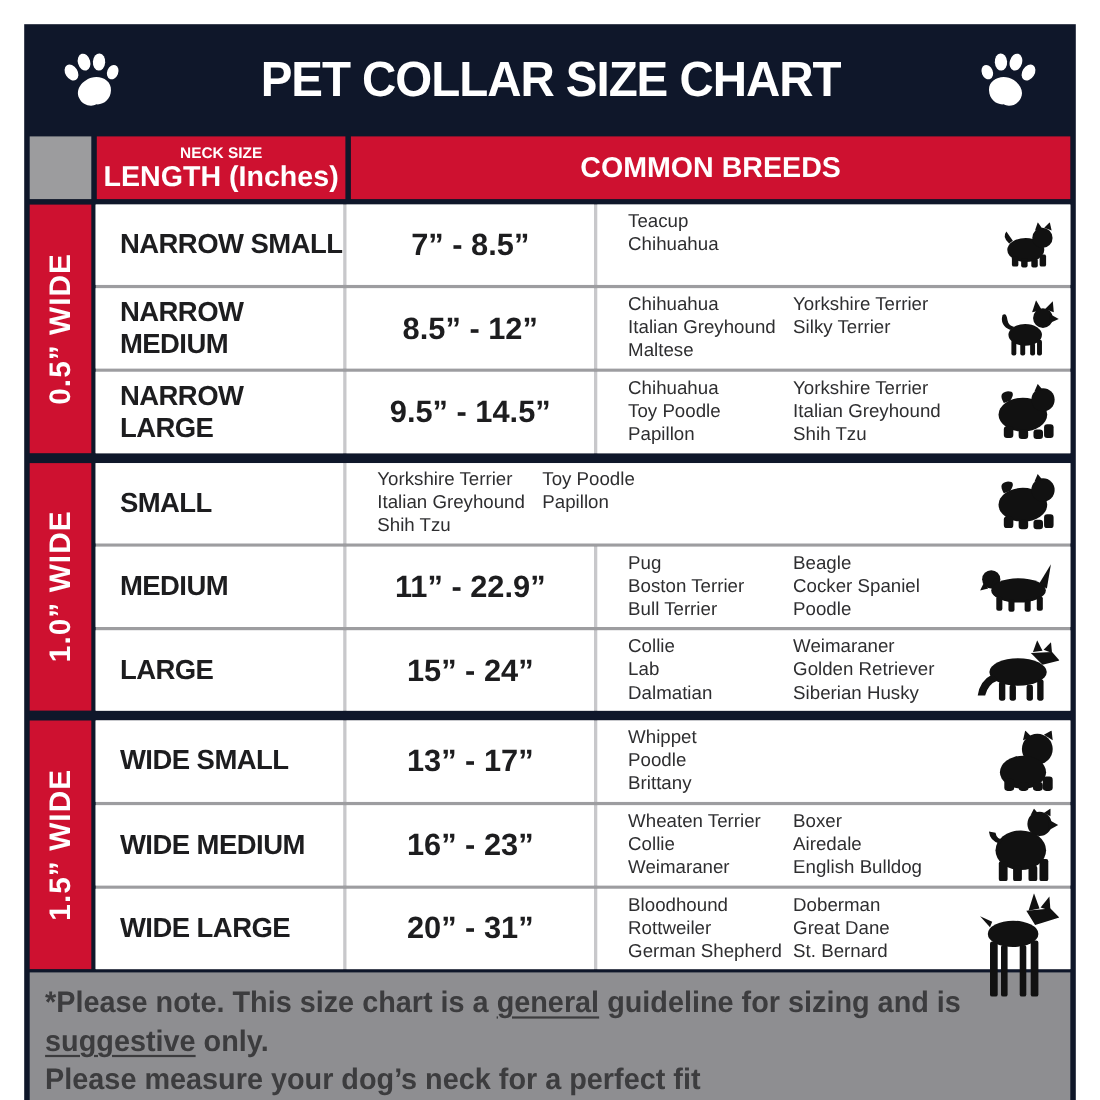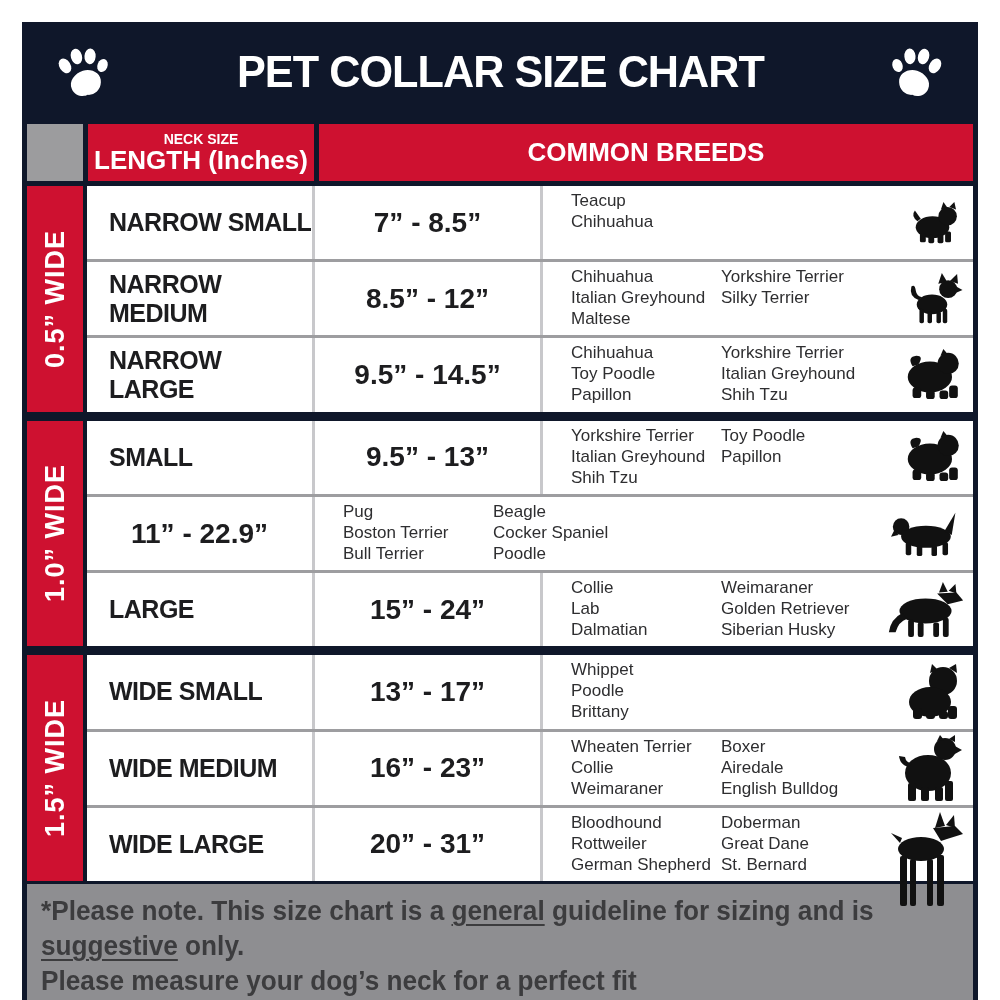--- a/index.html
+++ b/index.html
@@ -162,40 +162,40 @@
             </div>
           </div>
         </div>
         <div class="section">
           <div class="side">
             <span class="side-label">1.0” WIDE</span>
           </div>
           <div class="rows">
             <div class="row">
               <div class="cell size">SMALL</div>
-              <div class="cell len">9.5” - 13”</div>
               <div class="cell breeds">
                 <div class="bcol">Yorkshire Terrier
 Italian Greyhound
 Shih Tzu</div>
                 <div class="bcol second">Toy Poodle
 Papillon</div>
                 <span class="icon-wrap"><svg viewBox="0 0 64 54" style="height:52px">
                     <ellipse cx="30" cy="29" rx="23" ry="16"></ellipse>
                     <circle cx="49" cy="15" r="11"></circle>
                     <polygon points="41,7 44,0 49,6"></polygon>
                     <path d="M12 18 Q6 8 16 7 Q24 7 18 16 Z"></path>
                     <rect x="12" y="40" width="9" height="11" rx="3"></rect>
                     <rect x="26" y="43" width="9" height="9" rx="3"></rect>
                     <rect x="40" y="43" width="9" height="9" rx="3"></rect>
                     <rect x="50" y="38" width="9" height="13" rx="3"></rect>
                   </svg></span>
               </div>
             </div>
             <div class="row">
+              <div class="cell size">MEDIUM</div>
               <div class="cell len">11” - 22.9”</div>
               <div class="cell breeds">
                 <div class="bcol">Pug
 Boston Terrier
 Bull Terrier</div>
                 <div class="bcol second">Beagle
 Cocker Spaniel
 Poodle</div>
                 <span class="icon-wrap"><svg viewBox="0 0 78 50" style="height:46px">
                     <circle cx="11" cy="17" r="9"></circle>

